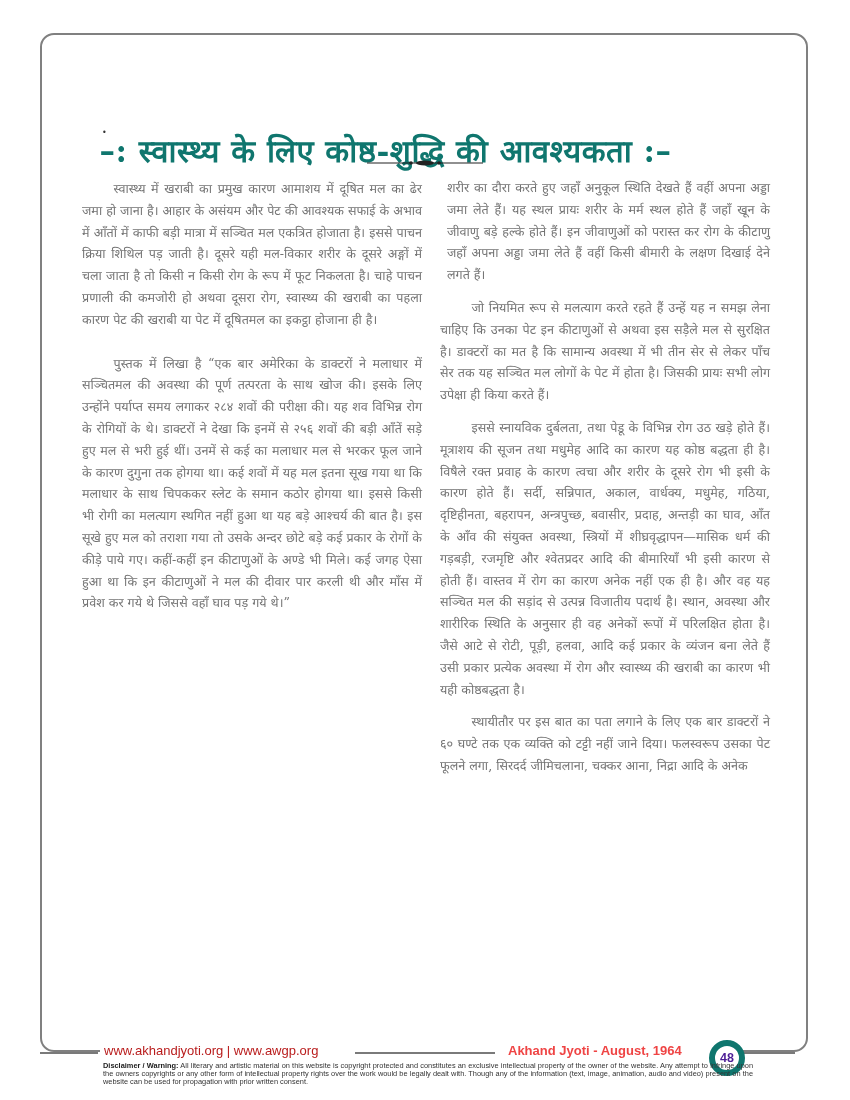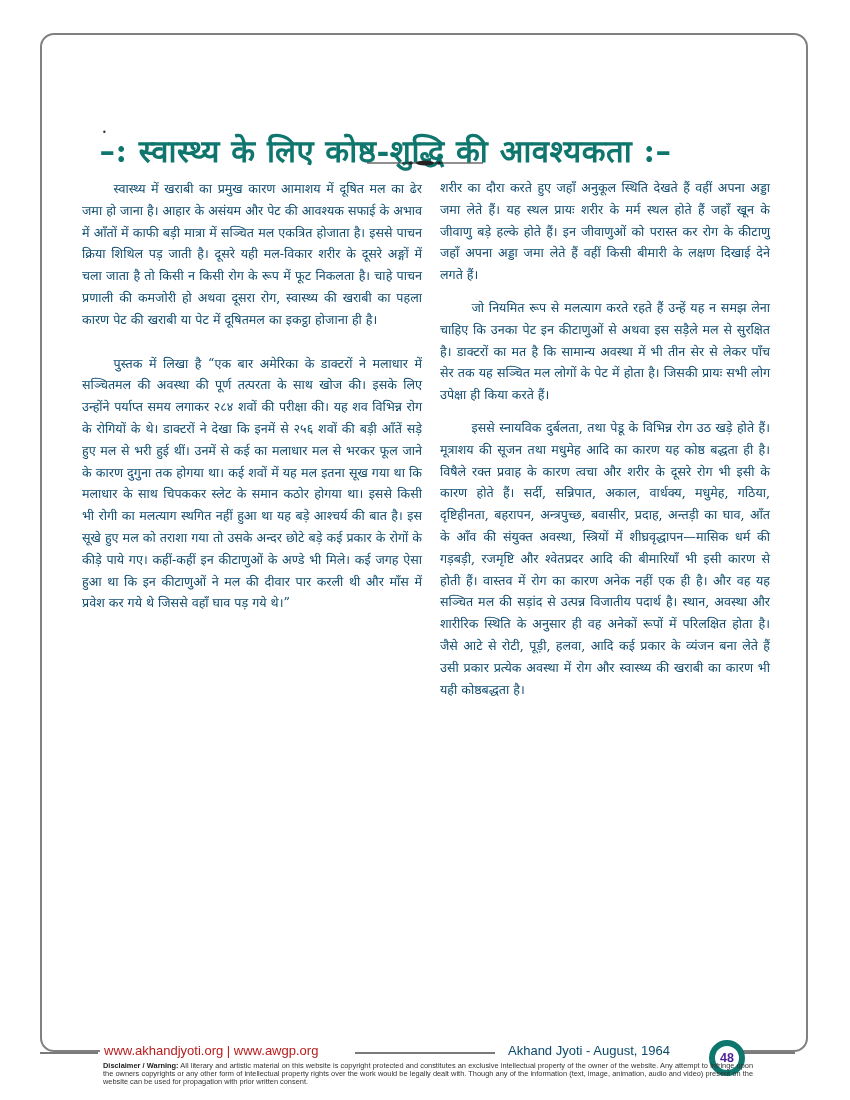--- a/index.html
+++ b/index.html
@@ -2,29 +2,29 @@
 <html><head>
 <meta charset="utf-8">
 <style>
   html, body { margin: 0; padding: 0; background: #ffffff; }
   body { width: 850px; height: 1100px; position: relative; overflow: hidden; font-family: "DejaVu Sans", sans-serif; color: #1a1a1a; }
   .frame { position: absolute; left: 40px; top: 33px; width: 768px; height: 1019px; border: 2px solid #808080; border-radius: 14px; box-sizing: border-box; }
   .frame-gap { position: absolute; left: 100px; top: 1040px; width: 640px; height: 20px; background: #fff; }
   .title { position: absolute; left: 0; top: 108px; width: 771px; text-align: center; font-family: "DejaVu Serif", serif; font-size: 31px; font-weight: bold; color: #0f766e; letter-spacing: 0.5px; margin-top: 21px; }
   .stray-mark { position: absolute; left: 102px; top: 128px; font-size: 8px; color: #333; }
   .ornament { position: absolute; left: 365px; top: 158px; width: 120px; height: 10px; }
-  .col { position: absolute; font-family: "DejaVu Serif", serif; font-size: 12.6px; line-height: 21.8px; text-align: justify; color: #0c4a6e; }
+  .col { position: absolute; font-family: "DejaVu Serif", serif; font-size: 12.6px; line-height: 21.8px; text-align: justify; color: #737373; }
   .col-left { left: 82px; top: 178px; width: 340px; }
   .col-right { left: 440px; top: 177px; width: 330px; }
   .para { margin: 0; text-indent: 2.5em; }
-  .para.noindent { text-indent: 0; }
+  .para.noindent { text-indent: 0; margin-left: 7px; }
   .gap { height: 11px; }
   .footer-line { position: absolute; height: 1.5px; background: #7a7a7a; top: 1052px; }
   .footer-left { position: absolute; left: 104px; top: 1043px; font-family: "Liberation Sans", sans-serif; font-size: 13px; color: #b91c1c; }
-  .footer-right { position: absolute; left: 508px; top: 1043px; font-family: "Liberation Sans", sans-serif; font-size: 13px; color: #0c4a6e; }
+  .footer-right { position: absolute; left: 508px; top: 1043px; font-family: "Liberation Sans", sans-serif; font-size: 13px; color: #ef4444; font-weight: bold; }
   .page-num { position: absolute; left: 709px; top: 1040px; width: 24px; height: 24px; border: 6px solid #0f766e; border-radius: 50%; font-family: "Liberation Sans", sans-serif; font-weight: bold; font-size: 12.5px; line-height: 24px; text-align: center; color: #4c1d95; background: #fff; }
   .disclaimer { position: absolute; left: 103px; top: 1062px; width: 650px; font-family: "Liberation Sans", sans-serif; font-size: 7.4px; line-height: 8px; color: #333; text-align: justify; }
   .disclaimer b { color: #222; }
 </style>
 </head>
 <body>
 
 <div class="frame"></div>
 <div class="frame-gap"></div>
 
@@ -46,20 +46,21 @@
   <div class="gap"></div>
 </div>
 
 <div class="col col-right">
   <p class="para noindent">शरीर का दौरा करते हुए जहाँ अनुकूल स्थिति देखते हैं वहीं अपना अड्डा जमा लेते हैं। यह स्थल प्रायः शरीर के मर्म स्थल होते हैं जहाँ खून के जीवाणु बड़े हल्के होते हैं। इन जीवाणुओं को परास्त कर रोग के कीटाणु जहाँ अपना अड्डा जमा लेते हैं वहीं किसी बीमारी के लक्षण दिखाई देने लगते हैं।</p>
   <div class="gap"></div>
   <p class="para">जो नियमित रूप से मलत्याग करते रहते हैं उन्हें यह न समझ लेना चाहिए कि उनका पेट इन कीटाणुओं से अथवा इस सड़ैले मल से सुरक्षित है। डाक्टरों का मत है कि सामान्य अवस्था में भी तीन सेर से लेकर पाँच सेर तक यह सञ्चित मल लोगों के पेट में होता है। जिसकी प्रायः सभी लोग उपेक्षा ही किया करते हैं।</p>
   <div class="gap"></div>
   <p class="para">इससे स्नायविक दुर्बलता, तथा पेडू के विभिन्न रोग उठ खड़े होते हैं। मूत्राशय की सूजन तथा मधुमेह आदि का कारण यह कोष्ठ बद्धता ही है। विषैले रक्त प्रवाह के कारण त्वचा और शरीर के दूसरे रोग भी इसी के कारण होते हैं। सर्दी, सन्निपात, अकाल, वार्धक्य, मधुमेह, गठिया, दृष्टिहीनता, बहरापन, अन्त्रपुच्छ, बवासीर, प्रदाह, अन्तड़ी का घाव, आँत के आँव की संयुक्त अवस्था, स्त्रियों में शीघ्रवृद्धापन—मासिक धर्म की गड़बड़ी, रजमृष्टि और श्वेतप्रदर आदि की बीमारियाँ भी इसी कारण से होती हैं। वास्तव में रोग का कारण अनेक नहीं एक ही है। और वह यह सञ्चित मल की सड़ांद से उत्पन्न विजातीय पदार्थ है। स्थान, अवस्था और शारीरिक स्थिति के अनुसार ही वह अनेकों रूपों में परिलक्षित होता है। जैसे आटे से रोटी, पूड़ी, हलवा, आदि कई प्रकार के व्यंजन बना लेते हैं उसी प्रकार प्रत्येक अवस्था में रोग और स्वास्थ्य की खराबी का कारण भी यही कोष्ठबद्धता है।</p>
   <div class="gap"></div>
+  <p class="para">स्थायीतौर पर इस बात का पता लगाने के लिए एक बार डाक्टरों ने ६० घण्टे तक एक व्यक्ति को टट्टी नहीं जाने दिया। फलस्वरूप उसका पेट फूलने लगा, सिरदर्द जीमिचलाना, चक्कर आना, निद्रा आदि के अनेक</p>
 </div>
 
 <div class="footer-line" style="left:40px; width:58px;"></div>
 <div class="footer-line" style="left:355px; width:140px;"></div>
 <div class="footer-line" style="left:735px; width:60px;"></div>
 
 <div class="footer-left">www.akhandjyoti.org | www.awgp.org</div>
 <div class="footer-right">Akhand Jyoti - August, 1964</div>
 <div class="page-num">48</div>
 

